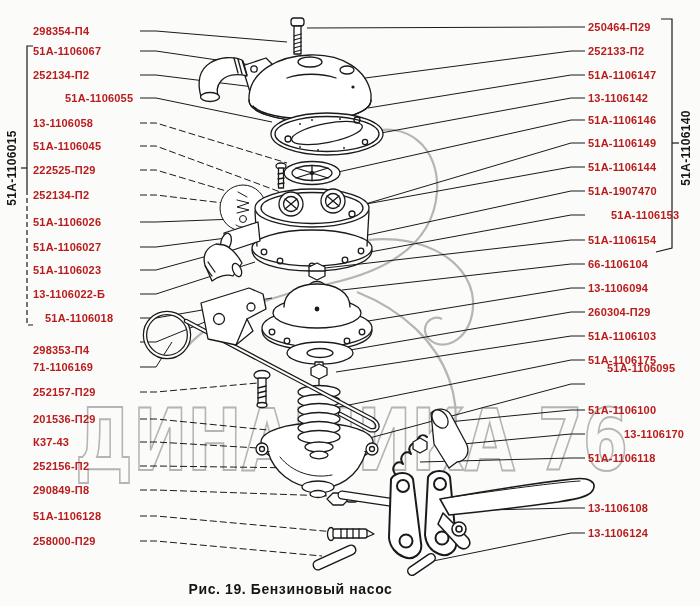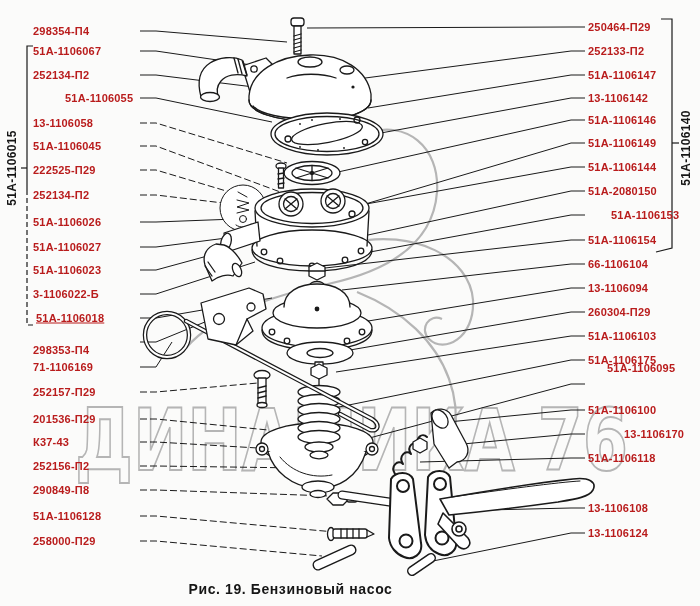--- a/index.html
+++ b/index.html
@@ -329,41 +329,41 @@
       <div class="lbl" style="left: 33px; top: 51px;">51А-1106067</div>
       <div class="lbl" style="left: 33px; top: 75px;">252134-П2</div>
       <div class="lbl" style="left: 33px; top: 98px; padding-left: 32px;">51А-1106055</div>
       <div class="lbl" style="left: 33px; top: 123px;">13-1106058</div>
       <div class="lbl" style="left: 33px; top: 146px;">51А-1106045</div>
       <div class="lbl" style="left: 33px; top: 170px;">222525-П29</div>
       <div class="lbl" style="left: 33px; top: 195px;">252134-П2</div>
       <div class="lbl" style="left: 33px; top: 222px;">51А-1106026</div>
       <div class="lbl" style="left: 33px; top: 247px;">51А-1106027</div>
       <div class="lbl" style="left: 33px; top: 270px;">51А-1106023</div>
-      <div class="lbl" style="left: 33px; top: 294px;">3-1106022-Б</div>
-      <div class="lbl" style="left: 36px; top: 318px; text-decoration: underline;">51А-1106018</div>
+      <div class="lbl" style="left: 33px; top: 294px;">13-1106022-Б</div>
+      <div class="lbl" style="left: 45px; top: 318px;">51А-1106018</div>
       <div class="lbl" style="left: 33px; top: 350px; text-align: center;">298353-П4</div>
       <div class="lbl" style="left: 33px; top: 367px;">71-1106169</div>
       <div class="lbl" style="left: 33px; top: 392px;">252157-П29</div>
       <div class="lbl" style="left: 33px; top: 419px;">201536-П29</div>
       <div class="lbl" style="left: 33px; top: 442px;">К37-43</div>
       <div class="lbl" style="left: 33px; top: 466px;">252156-П2</div>
       <div class="lbl" style="left: 33px; top: 490px;">290849-П8</div>
       <div class="lbl" style="left: 33px; top: 516px;">51А-1106128</div>
       <div class="lbl" style="left: 33px; top: 541px;">258000-П29</div>
     </div>
 <div id="labels-right">
       <div class="lbl" style="left: 588px; top: 27px;">250464-П29</div>
       <div class="lbl" style="left: 588px; top: 51px;">252133-П2</div>
       <div class="lbl" style="left: 588px; top: 75px;">51А-1106147</div>
       <div class="lbl" style="left: 588px; top: 98px;">13-1106142</div>
       <div class="lbl" style="left: 588px; top: 120px;">51А-1106146</div>
       <div class="lbl" style="left: 588px; top: 143px;">51А-1106149</div>
       <div class="lbl" style="left: 588px; top: 167px;">51А-1106144</div>
-      <div class="lbl" style="left: 588px; top: 191px;">51А-2080150</div>
+      <div class="lbl" style="left: 588px; top: 191px;">51А-1907470</div>
       <div class="lbl" style="left: 588px; top: 215px; margin-left: 23px;">51А-1106153</div>
       <div class="lbl" style="left: 588px; top: 240px;">51А-1106154</div>
       <div class="lbl" style="left: 588px; top: 264px;">66-1106104</div>
       <div class="lbl" style="left: 588px; top: 288px;">13-1106094</div>
       <div class="lbl" style="left: 588px; top: 312px;">260304-П29</div>
       <div class="lbl" style="left: 588px; top: 336px;">51А-1106103</div>
       <div class="lbl" style="left: 588px; top: 360px;">51А-1106175</div>
       <div class="lbl" style="left: 588px; top: 368px; padding-left: 19px;">51А-1106095</div>
       <div class="lbl" style="left: 588px; top: 410px;">51А-1106100</div>
       <div class="lbl" style="left: 624px; top: 434px;">13-1106170</div>

